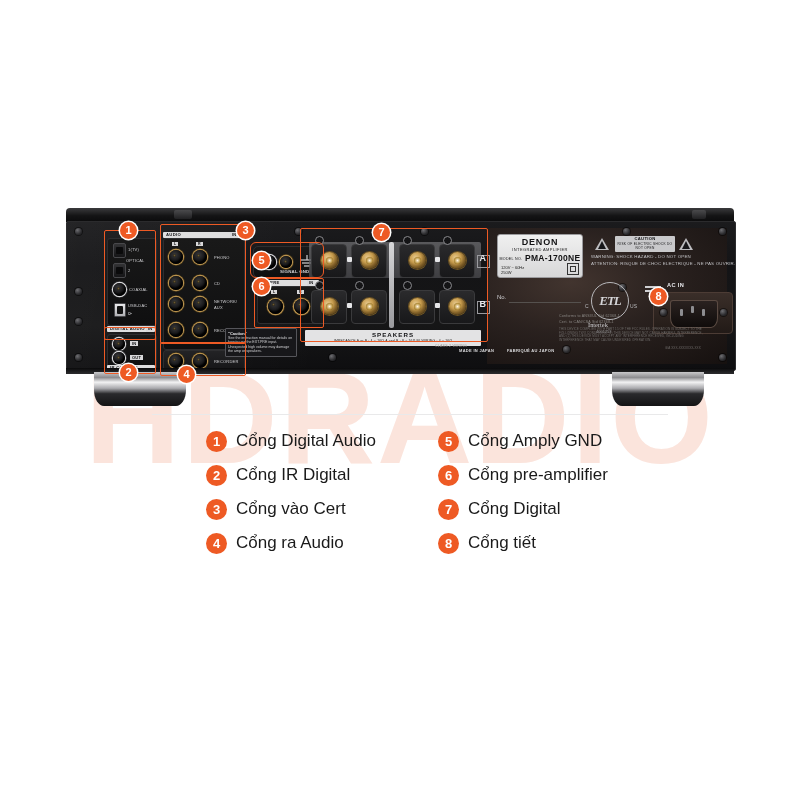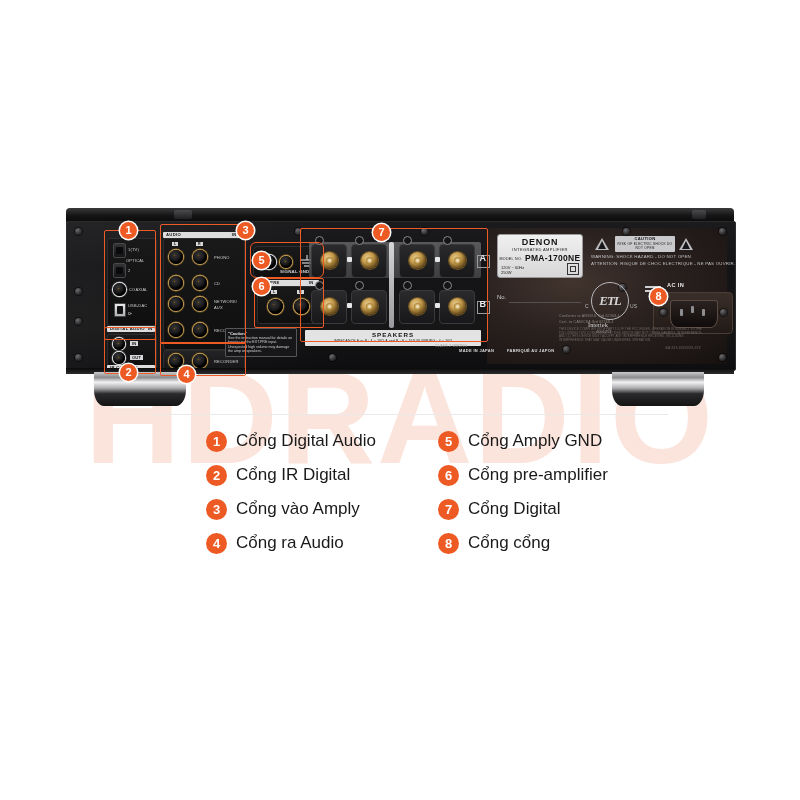--- a/index.html
+++ b/index.html
@@ -566,21 +566,21 @@
       <div class="legend-item">
         <div class="legend-badge">1</div>
         <div class="legend-text">Cổng Digital Audio</div>
       </div>
       <div class="legend-item">
         <div class="legend-badge">2</div>
         <div class="legend-text">Cổng IR Digital</div>
       </div>
       <div class="legend-item">
         <div class="legend-badge">3</div>
-        <div class="legend-text">Cổng vào Amply</div>
+        <div class="legend-text">Cổng vào Cert</div>
       </div>
       <div class="legend-item">
         <div class="legend-badge">4</div>
         <div class="legend-text">Cổng ra Audio</div>
       </div>
     </div>
     <div class="legend-col c2">
       <div class="legend-item">
         <div class="legend-badge">5</div>
         <div class="legend-text">Cổng Amply GND</div>
@@ -588,19 +588,19 @@
       <div class="legend-item">
         <div class="legend-badge">6</div>
         <div class="legend-text">Cổng pre-amplifier</div>
       </div>
       <div class="legend-item">
         <div class="legend-badge">7</div>
         <div class="legend-text">Cổng Digital</div>
       </div>
       <div class="legend-item">
         <div class="legend-badge">8</div>
-        <div class="legend-text">Cổng cổng</div>
+        <div class="legend-text">Cổng tiết</div>
       </div>
     </div>
   </div>
 
 
 </div>
 
 </body></html>

